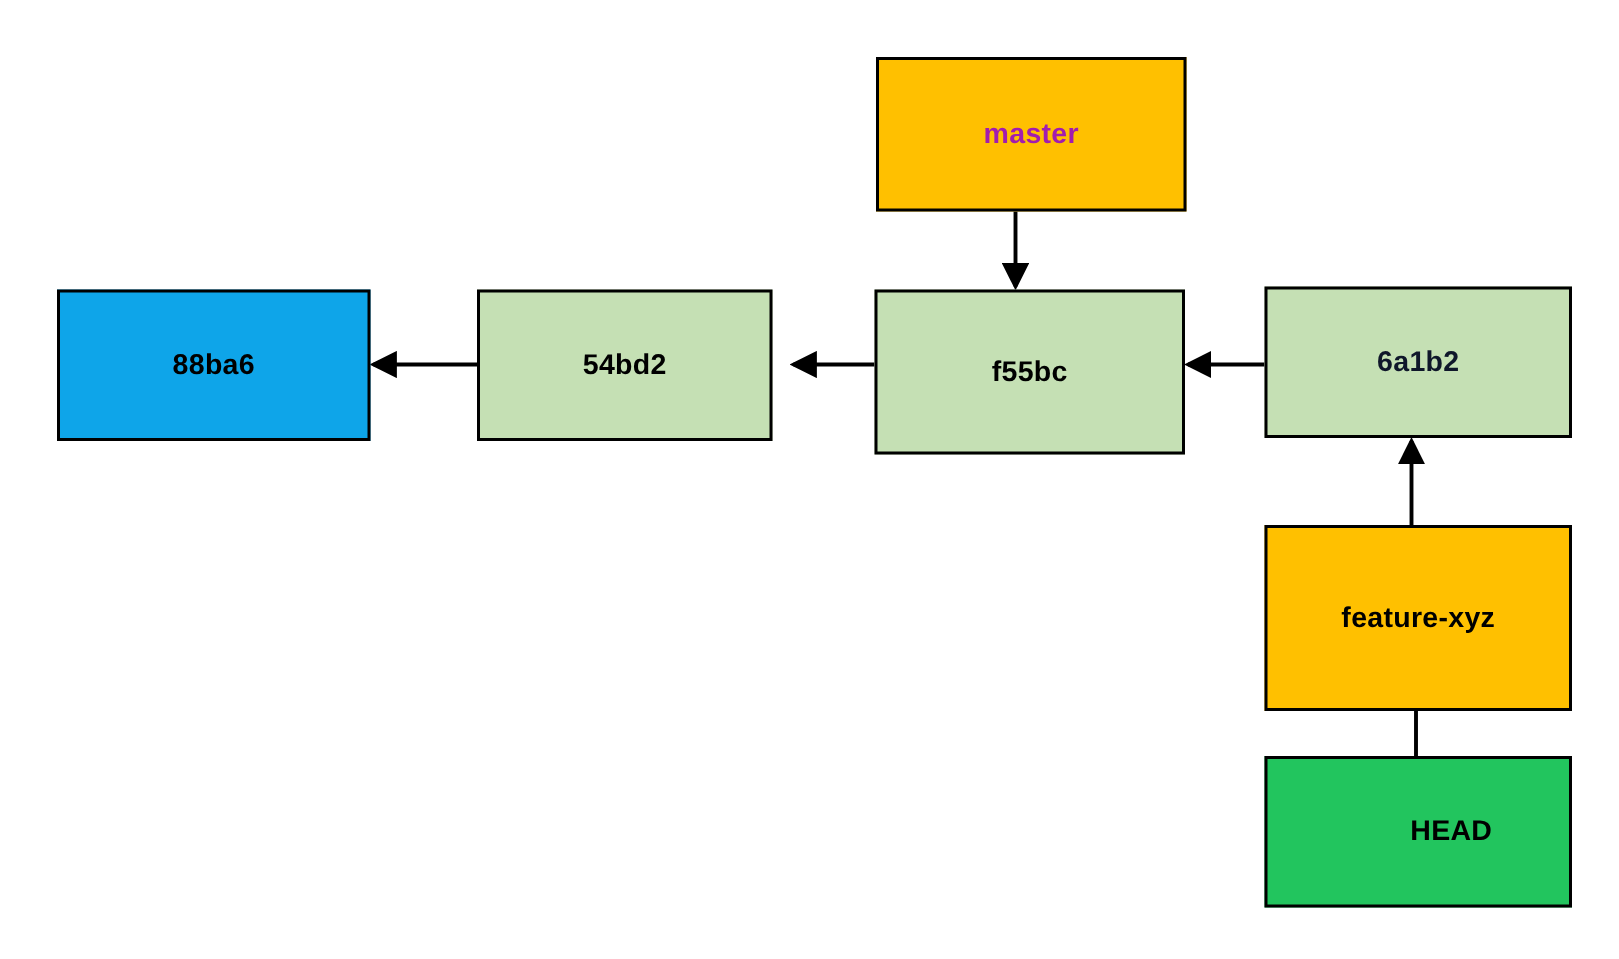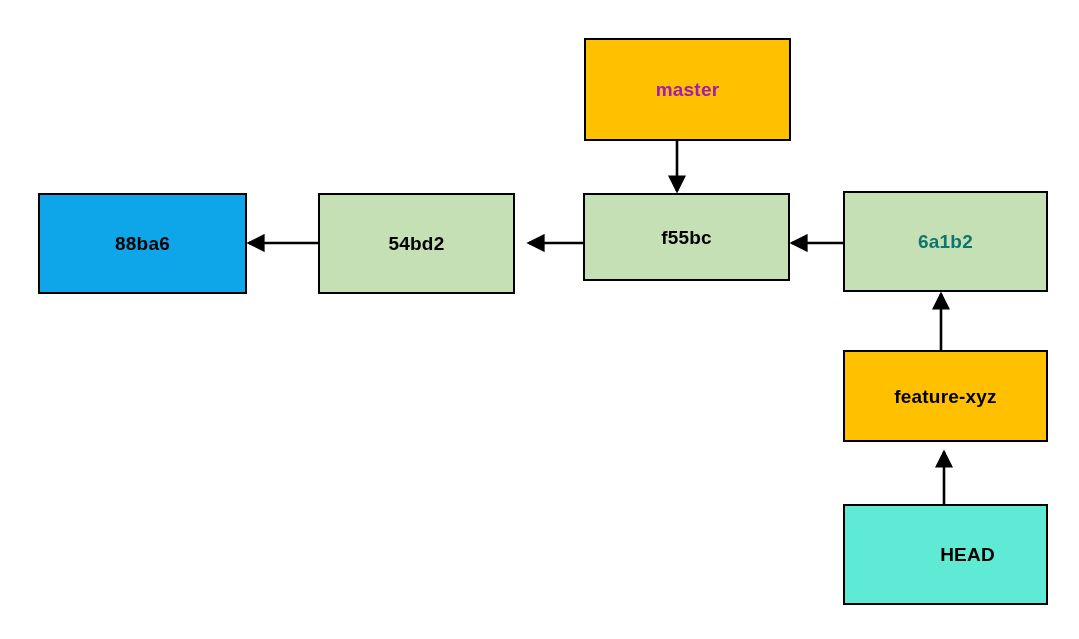--- a/index.html
+++ b/index.html
@@ -67,33 +67,33 @@
   </svg>
 
   <div class="node" style="left: 38px; top: 193px; width: 209px; height: 101px; background: #0ea5e9; border-color: rgb(0, 0, 0); color: rgb(0, 0, 0);">
     <span class="node-label">88ba6</span>
   </div>
 
   <div class="node" style="left: 318px; top: 193px; width: 197px; height: 101px; background: rgb(197, 224, 180); border-color: rgb(0, 0, 0); color: rgb(0, 0, 0);">
     <span class="node-label">54bd2</span>
   </div>
 
-  <div class="node" style="left: 583px; top: 193px; width: 207px; height: 88px; background: rgb(197, 224, 180); border-color: rgb(0, 0, 0); color: rgb(0, 0, 0);">
+  <div class="node" style="left: 583px; top: 193px; width: 207px; height: 110px; background: rgb(197, 224, 180); border-color: rgb(0, 0, 0); color: rgb(0, 0, 0);">
     <span class="node-label">f55bc</span>
   </div>
 
-  <div class="node" style="left: 843px; top: 191px; width: 205px; height: 101px; background: rgb(197, 224, 180); border-color: rgb(0, 0, 0); color: #0f766e;">
+  <div class="node" style="left: 843px; top: 191px; width: 205px; height: 101px; background: rgb(197, 224, 180); border-color: rgb(0, 0, 0); color: #0f172a;">
     <span class="node-label">6a1b2</span>
   </div>
 
   <div class="node" style="left: 573px; top: 38px; width: 207px; height: 103px; background: rgb(255, 192, 0); border-color: rgb(0, 0, 0); color: #a21caf; margin-left: 11px;">
     <span class="node-label">master</span>
   </div>
 
-  <div class="node" style="left: 843px; top: 350px; width: 205px; height: 92px; background: rgb(255, 192, 0); border-color: rgb(0, 0, 0); color: rgb(0, 0, 0); align-items: center;">
+  <div class="node" style="left: 843px; top: 350px; width: 205px; height: 124px; background: rgb(255, 192, 0); border-color: rgb(0, 0, 0); color: rgb(0, 0, 0); align-items: center;">
     <span class="node-label">feature-xyz</span>
   </div>
 
-  <div class="node" style="left: 843px; top: 504px; width: 205px; height: 101px; background: #5eead4; border-color: rgb(0, 0, 0); color: rgb(0, 0, 0); padding-left: 44px;">
+  <div class="node" style="left: 843px; top: 504px; width: 205px; height: 101px; background: #22c55e; border-color: rgb(0, 0, 0); color: rgb(0, 0, 0); padding-left: 44px;">
     <span class="node-label">HEAD</span>
   </div>
 
 </div>
 
 </body></html>

